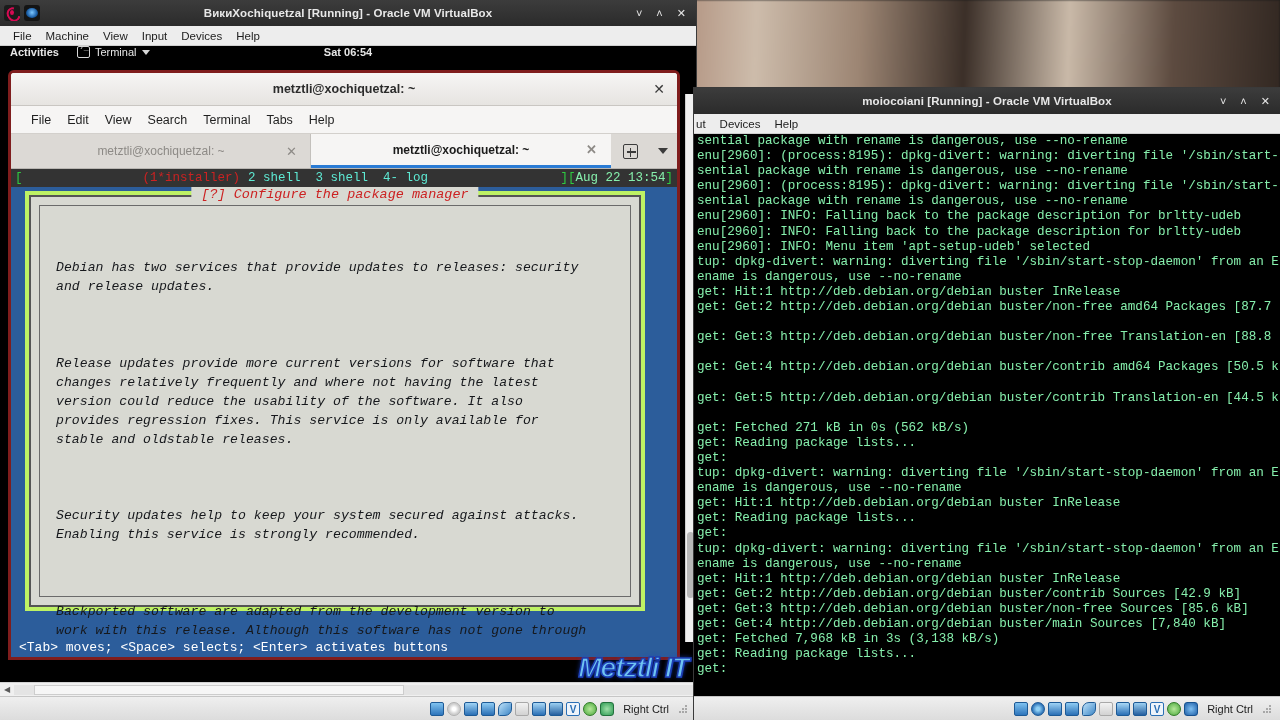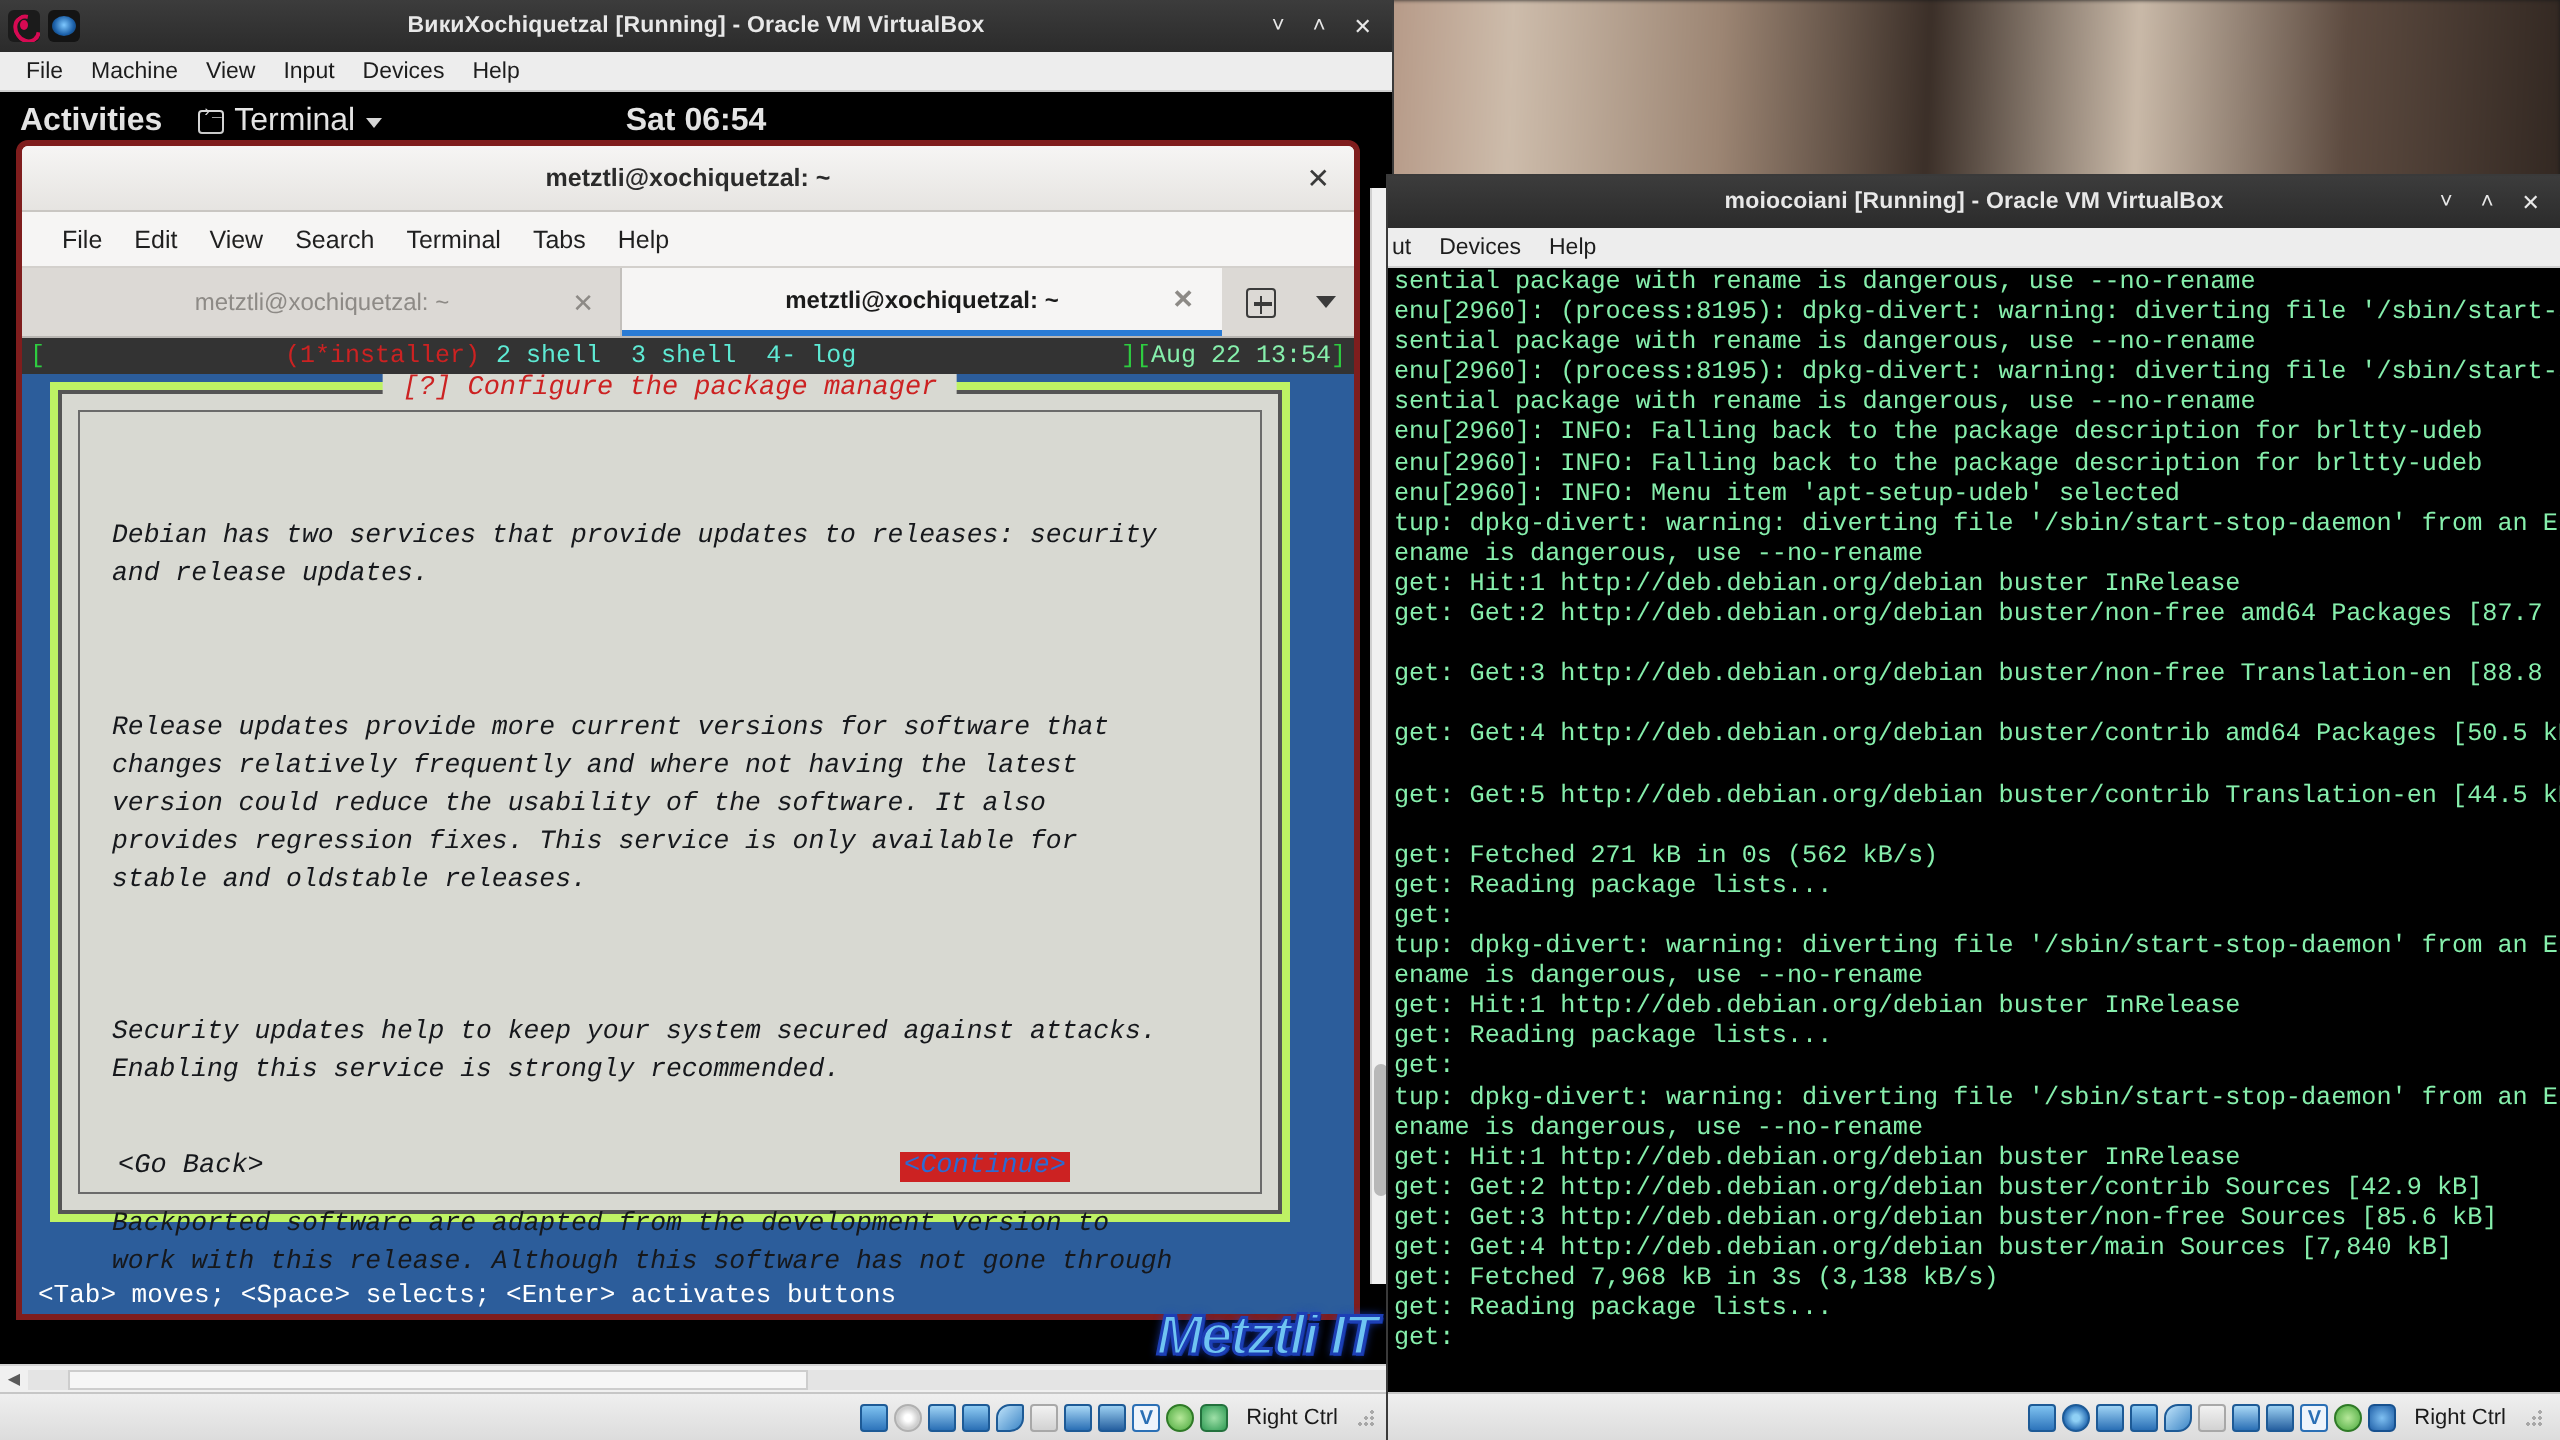--- a/index.html
+++ b/index.html
@@ -64,21 +64,21 @@
        radial-gradient(circle 1px at 8px 5px,#777 99%,transparent),
        radial-gradient(circle 1px at 8px 2px,#777 99%,transparent); }
 
   
   #vm1 { left:0; top:0; width:696px; height:720px; }
   #vm1 .screen { position:absolute; left:0; top:46px; right:0; bottom:38px;
                  background:#000; overflow:hidden; }
 
   
   .gnome-bar { height:24px; background:#000; color:#e6e6e6;
-               display:flex; align-items:flex-end; font-size:16px;
+               display:flex; align-items:flex-start; font-size:11px;
                padding:0 10px; position:relative; }
   .gnome-bar .activities { font-weight:bold; margin-right:18px; }
   .gnome-bar .appmenu { display:flex; align-items:center; gap:5px; }
   .term-glyph { width:13px; height:12px; border:1.4px solid #d8d8d8;
                 border-radius:2px; position:relative; display:inline-block; }
   .term-glyph::after { content:"›_"; position:absolute; left:1px; top:-4px;
                        font-size:8px; color:#d8d8d8;
                        font-family:"Liberation Mono", monospace; }
   .caret-dn { width:0;height:0;border-left:4px solid transparent;
               border-right:4px solid transparent;border-top:5px solid #d8d8d8; }
@@ -301,24 +301,20 @@
 stable and oldstable releases.</div>
                   <div class="dlg-p">Security updates help to keep your system secured against attacks.
 Enabling this service is strongly recommended.</div>
                   <div class="dlg-p">Backported software are adapted from the development version to
 work with this release. Although this software has not gone through
 such complete testing as that contained in the release, it includes
 newer versions of some applications which may provide useful
 features. Enabling backports here does not cause any of them to be
 installed by default; it only allows you to manually select
 backports to use.</div>
-                </div>
-                <div class="dlg-btns">
-                  <span class="btn-back">&lt;Go Back&gt;</span>
-                  <span class="btn-cont">&lt;Continue&gt;</span>
                 </div>
               </div>
             </div>
           </div>
 
           <div class="help-line">&lt;Tab&gt; moves; &lt;Space&gt; selects; &lt;Enter&gt; activates buttons</div>
         </div>
       </div>
 
       <div class="vscroll">

